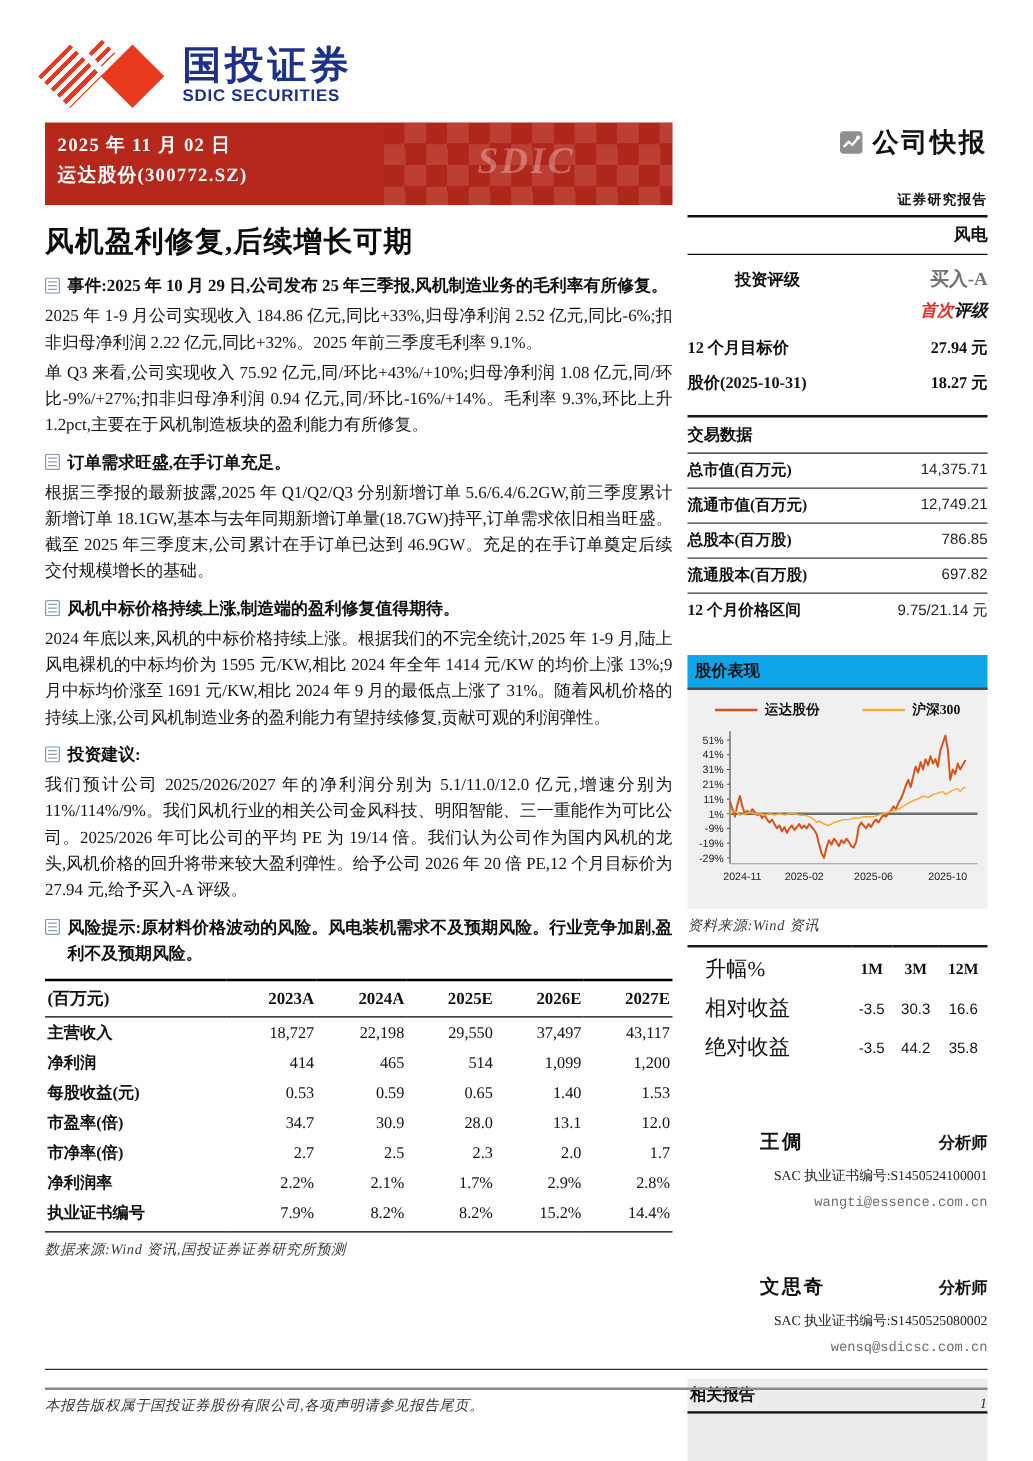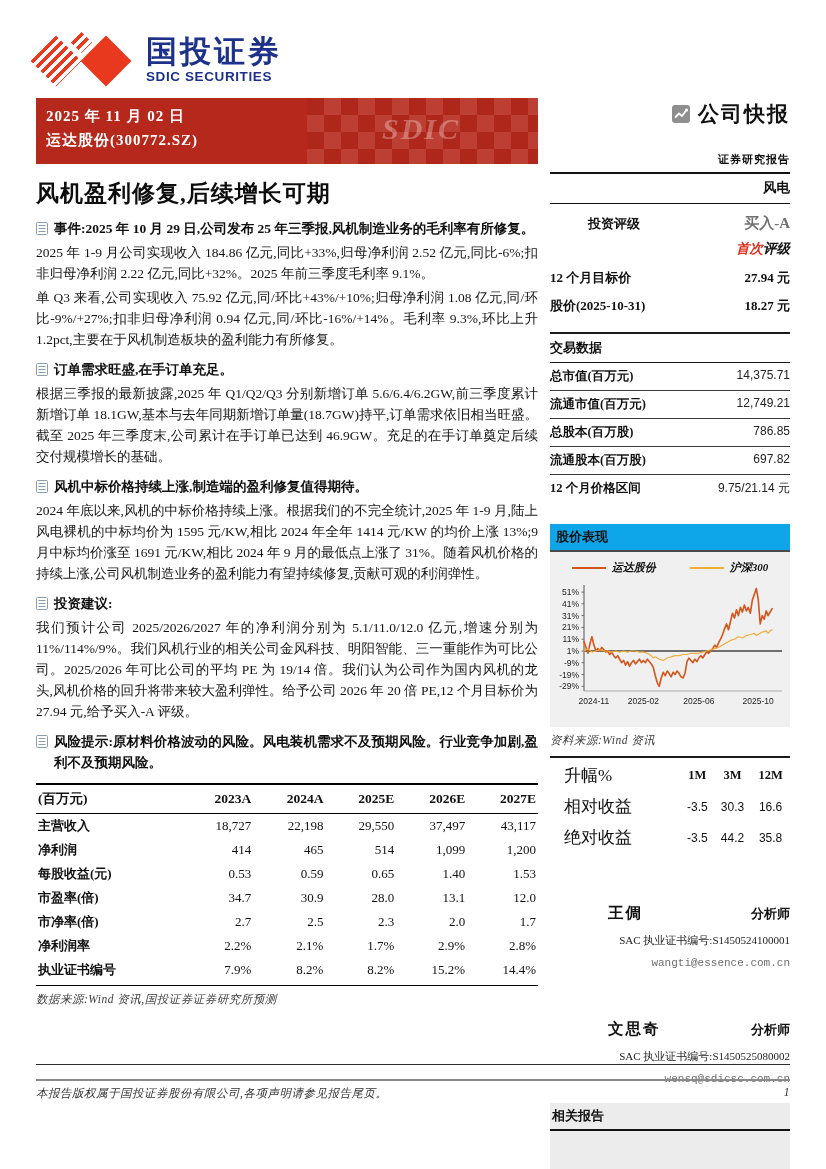--- a/index.html
+++ b/index.html
@@ -57,41 +57,41 @@
   .rating-sub { text-align:right; font-style:italic; font-weight:700; font-size:13.5px; padding:2px 0 6px 0; }
   .rating-sub .red { color:#e0301e; }
   .trading { margin-top:12px; }
   .t-head { font-weight:700; font-size:13px; border-top:2px solid #1a1a1a; border-bottom:1.2px solid #1a1a1a; padding:5px 0; }
   .t-row { display:flex; justify-content:space-between; padding:5px 0; font-size:12.5px; border-bottom:1px solid #3a3a3a; }
   .t-row:last-child { border-bottom:none; }
   .t-row .lab { font-weight:700; }
   .t-row .val { font-family:"Liberation Sans","DejaVu Sans",sans-serif; font-size:12px; color:#222; }
   .chart-block { margin-top:22px; background:#f0f0f0; padding-bottom:2px; }
   .chart-head { background:#0ea5e9; font-weight:700; font-size:13px; padding:4px 6px; border-bottom:2px solid #4a4a4a; }
-  .legend { display:flex; justify-content:center; gap:34px; padding:8px 0 0 0; font-size:11px; font-weight:700;font-style:italic; }
+  .legend { display:flex; justify-content:center; gap:34px; padding:8px 0 0 0; font-size:11px; font-weight:700; }
   .leg-item { display:flex; align-items:center; gap:6px; }
   .leg-line { display:inline-block; width:34px; height:2px; }
   .chart-svg { display:block; width:100%; height:auto; }
   .chart-source { font-style:italic; font-size:11.5px; color:#3c3c3c; margin-top:6px; letter-spacing:0.5px; }
   .perf { width:100%; border-collapse:collapse; margin-top:8px; font-size:12.5px; border-top:2px solid #1a1a1a; }
   .perf th { font-weight:700; padding:6px 0 4px 0; font-size:12.5px; }
   .perf td { padding:4px 0; font-family:"Liberation Sans","DejaVu Sans",sans-serif; font-size:12px; }
   .perf th:first-child, .perf td:first-child { text-align:left; padding-left:14px; font-family:"Liberation Serif",serif; font-weight:400; font-size:17px; }
   .perf th:not(:first-child), .perf td:not(:first-child) { text-align:center; }
   .analyst { margin-top:14px; }
   .an-row { display:flex; justify-content:space-between; align-items:baseline; }
   .an-name { font-weight:700; font-size:15.5px; padding-left:58px; letter-spacing:2px;margin-top:36px; }
   .an-role { font-weight:700; font-size:13px; }
   .an-cert { text-align:right; font-size:11px; margin-top:9px; color:#222; }
   .an-mail { text-align:right; font-size:11px; margin-top:9px; color:#6e6e6e; font-family:"Liberation Mono","DejaVu Sans Mono",monospace; }
   .related { margin-top:18px; }
   .related-head { background:#ececec; font-weight:700; font-size:13px; padding:4px 2px; border-bottom:2px solid #111; }
   .related-box { background:#ececec; height:104px; }
   
-  .footer { position:absolute; left:36px; right:36px; top:1064px; }
+  .footer { position:absolute; left:36px; right:36px; top:1095px; }
   .f-line1 { border-top:1.5px solid #2e2e2e; }
   .f-line2 { border-top:2.5px solid #8a8a8a; margin-top:14px; }
   .f-row { display:flex; justify-content:space-between; font-size:11.5px; font-style:italic; color:#333; margin-top:5px; letter-spacing:0.5px; }
 </style>
 </head>
 <body>
 
 <div class="page">
 
   <div class="logo-row">

